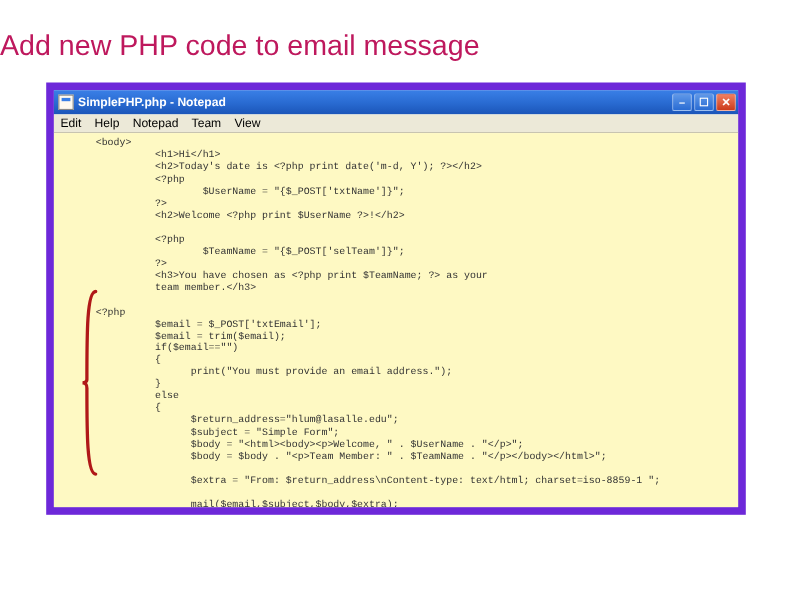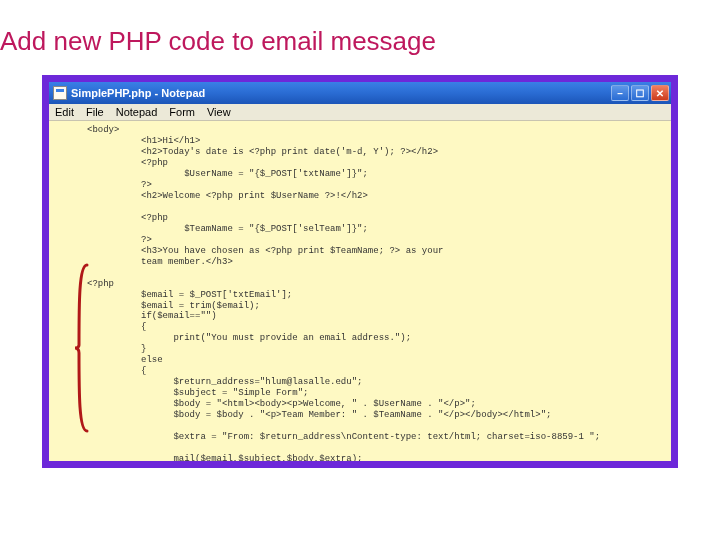--- a/index.html
+++ b/index.html
@@ -100,23 +100,23 @@
     <div class="icon"></div>
     <div class="title">SimplePHP.php - Notepad</div>
     <div class="win-controls">
       <div class="win-btn win-min">–</div>
       <div class="win-btn win-max">☐</div>
       <div class="win-btn win-close">✕</div>
     </div>
   </div>
   <div class="menubar">
     <span>Edit</span>
-    <span>File</span>
+    <span>Help</span>
     <span>Notepad</span>
-    <span>Form</span>
+    <span>Team</span>
     <span>View</span>
   </div>
   <div class="editor-wrap">
     <svg class="annotation" width="20" height="170">
       <path d="M14 2 C6 2, 6 40, 6 82 C6 85, 2 85, 2 85 C6 85, 6 88, 6 90 C6 130, 6 168, 14 168" fill="none" stroke="#b01818" stroke-width="3" stroke-linecap="round"></path>
     </svg>
     <pre class="code">&lt;body&gt;
           &lt;h1&gt;Hi&lt;/h1&gt;
           &lt;h2&gt;Today's date is &lt;?php print date('m-d, Y'); ?&gt;&lt;/h2&gt;
           &lt;?php

